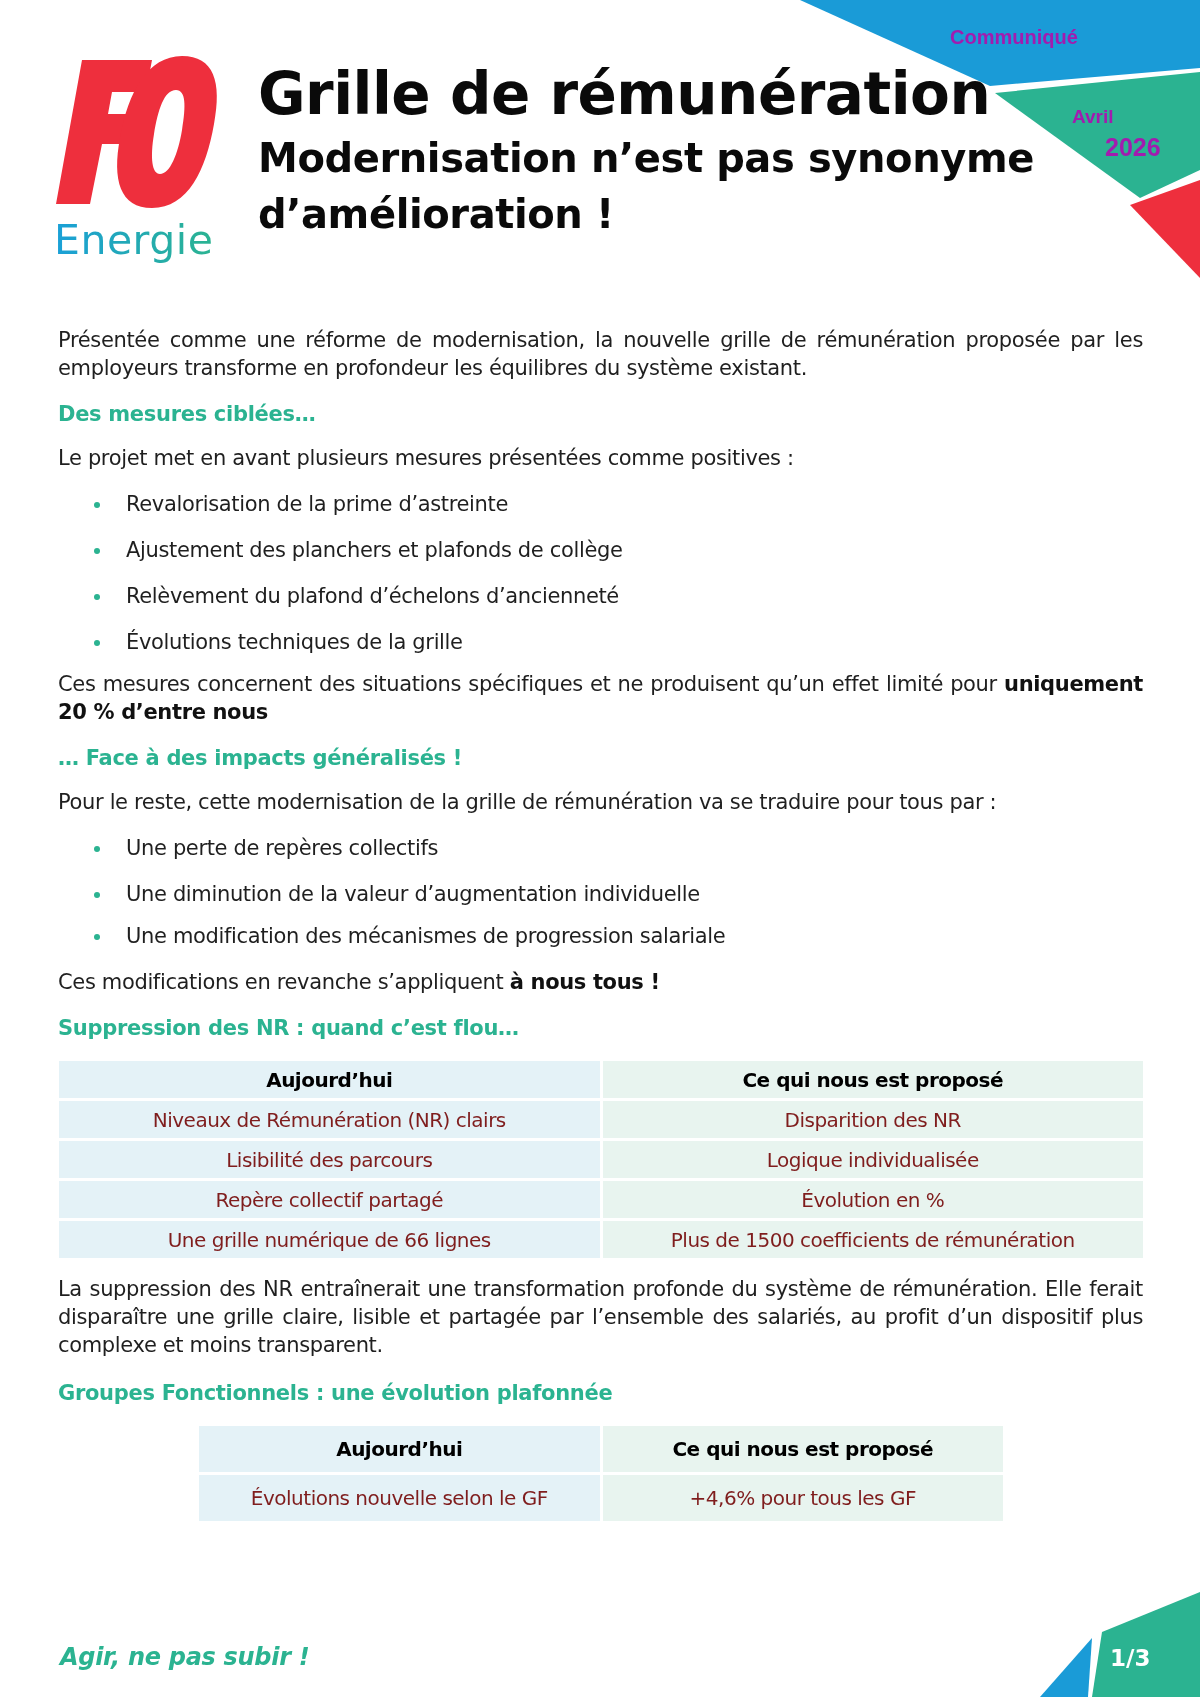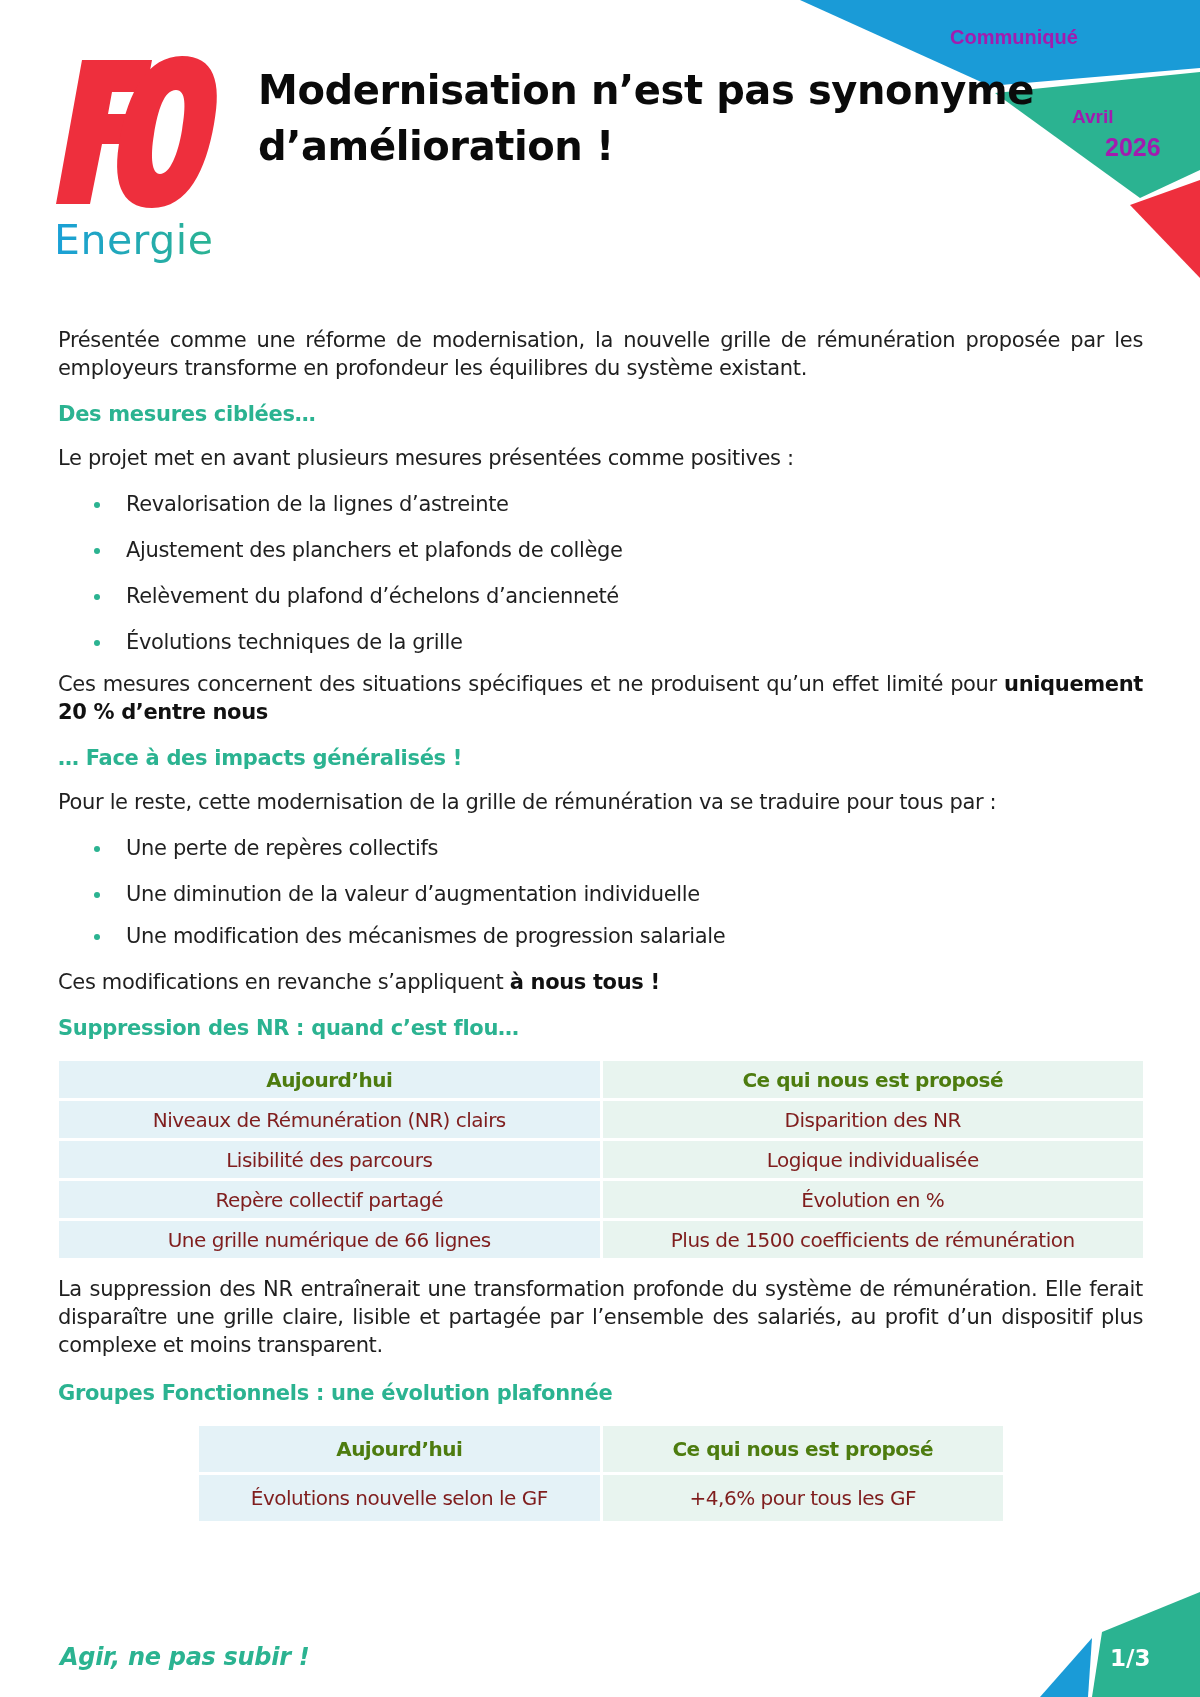--- a/index.html
+++ b/index.html
@@ -54,21 +54,21 @@
     }
     ul.bullets li::before {
       content: ""; position: absolute; left: 0; top: 12px; width: 6px; height: 6px;
       border-radius: 50%; background: #2bb391;
     }
     table.cmp { border-collapse: separate; border-spacing: 3px; }
     table.cmp td, table.cmp th {
       font-family: "DejaVu Sans", sans-serif; font-size: 20px; text-align: center;
       height: 37px; padding: 0 8px; letter-spacing: -0.5px; color: #7f1d1d;
     }
-    table.cmp th { font-weight: 700; color: #4d7c0f; }
+    table.cmp th { font-weight: 700; color: #000000; }
     table.cmp .c1 { background: #e4f2f7; }
     table.cmp .c2 { background: #e8f4ef; }
     .footer-slogan {
       position: absolute; left: 60px; top: 1643px; font-size: 24px; font-style: italic;
       font-weight: 700; color: #2bb391; font-family: "DejaVu Sans", sans-serif; letter-spacing: -0.3px;
     }
     .footer-page {
       position: absolute; left: 1110px; top: 1645px; font-size: 23px; font-weight: 700;
       color: #fff; font-family: "DejaVu Sans", sans-serif; text-align: center;
     }
@@ -97,30 +97,31 @@
   <svg class="logo-fo" width="170" height="160" viewBox="0 0 170 160">
 
     <path d="M28,8 L98,8 L92,40 L58,40 L54,62 L84,62 L78,92 L48,92 L36,152 L2,152 Z" fill="#ee2f3d"></path>
 
     <path d="M128,4 C160,4 168,30 160,72 C152,118 134,156 98,156 C66,156 58,128 66,86 C74,40 94,4 128,4 Z M122,38 C110,38 104,58 100,82 C96,106 98,122 106,122 C116,122 124,102 128,78 C132,54 132,38 122,38 Z" fill="#ee2f3d"></path>
   </svg>
   <div class="logo-energie">Energie</div>
 </div>
 
 <div class="title-block">
+  <div class="title">Grille de rémunération</div>
   <div class="subtitle">Modernisation n’est pas synonyme d’amélioration !</div>
 </div>
 
 <div class="content">
   <p class="body" style="margin-bottom:18px;">Présentée comme une réforme de modernisation, la nouvelle grille de rémunération proposée par les employeurs transforme en profondeur les équilibres du système existant.</p>
 
   <h2 class="section" style="margin-bottom:16px;">Des mesures ciblées…</h2>
   <p class="body" style="margin-bottom:18px;">Le projet met en avant plusieurs mesures présentées comme positives :</p>
   <ul class="bullets">
-    <li>Revalorisation de la lignes d’astreinte</li>
+    <li>Revalorisation de la prime d’astreinte</li>
     <li>Ajustement des planchers et plafonds de collège</li>
     <li>Relèvement du plafond d’échelons d’ancienneté</li>
     <li style="margin-bottom:14px;">Évolutions techniques de la grille</li>
   </ul>
   <p class="body" style="margin-bottom:18px;">
     <span>Ces mesures concernent des situations spécifiques et ne produisent qu’un effet limité pour </span><b>uniquement 20 % d’entre nous</b>
   </p>
 
   <h2 class="section" style="margin-bottom:16px;">… Face à des impacts généralisés !</h2>
   <p class="body" style="margin-bottom:18px;">Pour le reste, cette modernisation de la grille de rémunération va se traduire pour tous par :</p>

